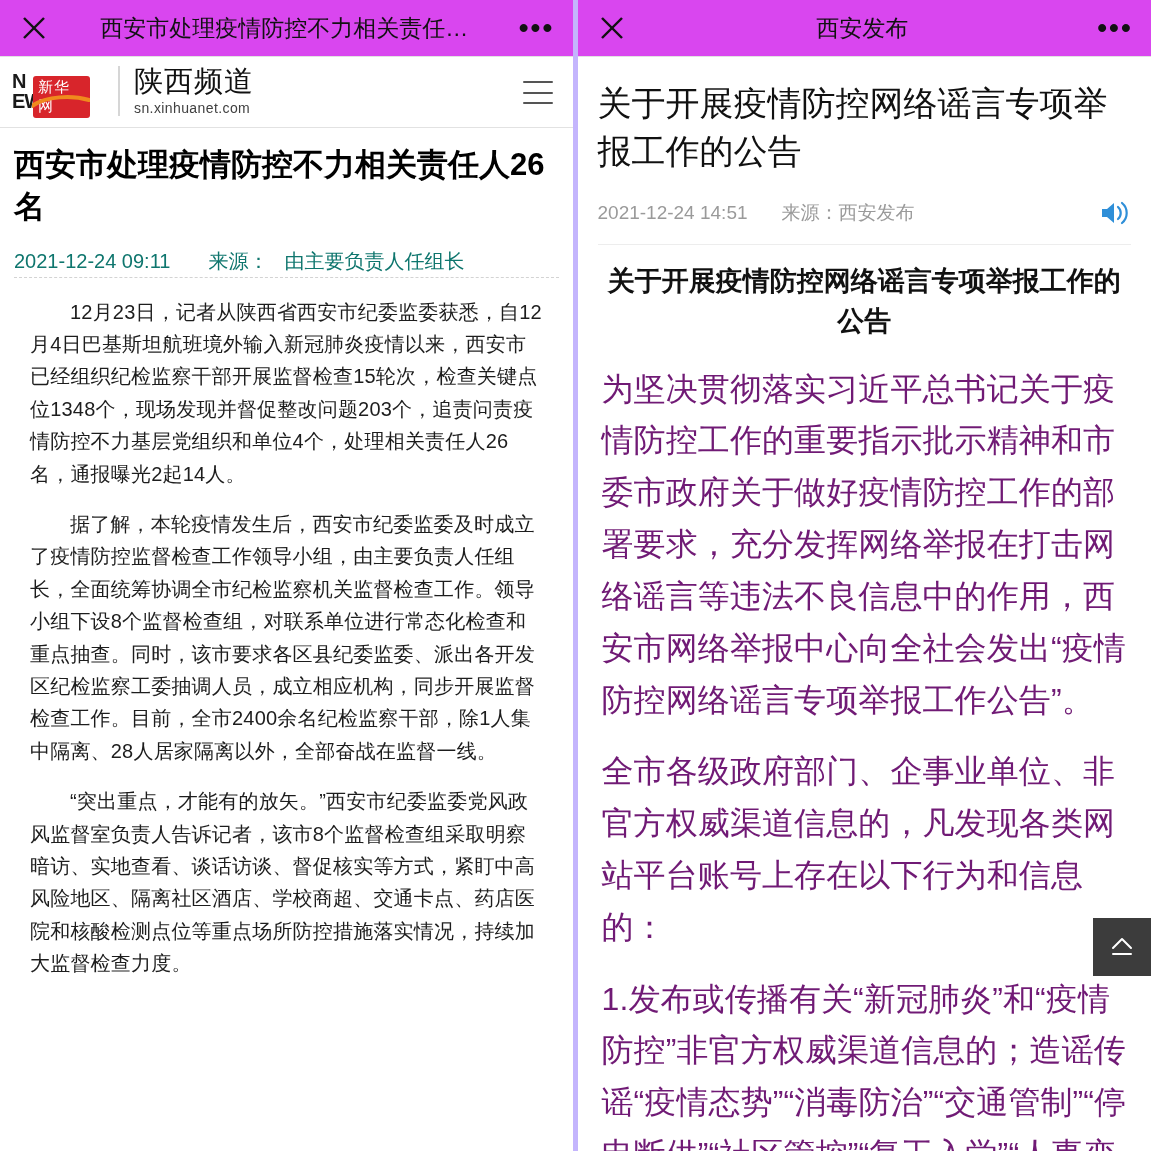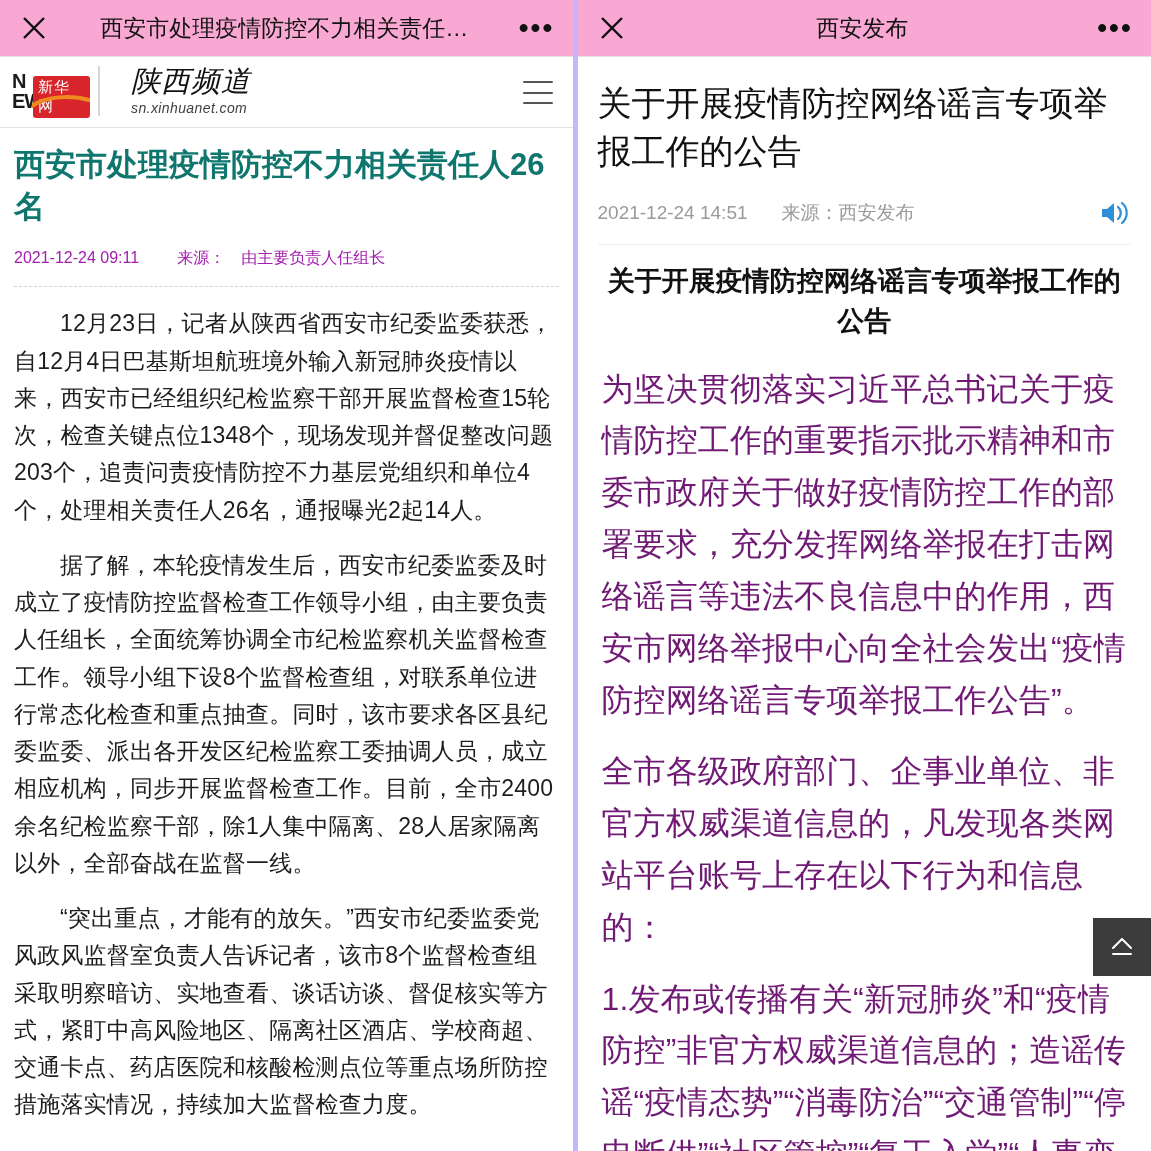--- a/index.html
+++ b/index.html
@@ -31,21 +31,21 @@
     width: 576px;
     border-left: 5px solid #c4b5fd;
   }
   
   .topbar {
     height: 56px;
     display: flex;
     align-items: center;
     padding: 12px 14px;
     box-sizing: border-box;
-    background: #f9a8d4;
+    background: #d946ef;
   }
   .close-btn {
     width: 40px;
     height: 40px;
     display: flex;
     align-items: center;
     justify-content: center;
     flex: 0 0 auto;
   }
   .close-btn svg { display:block; }
@@ -121,25 +121,24 @@
     font-family: "Liberation Sans", sans-serif;
     letter-spacing: 1px;
   }
   .logo-swoosh {
     position: absolute;
     left: 20px; top: 26px;
     width: 58px; height: 14px;
     overflow: hidden;
   }
   .brand-text {
-    margin-left: 8px;
-    padding-left: 31px;
+    margin-left: 28px;
+    padding-left: 14px;
     border-left: 2px solid #d6d6d6;
     line-height: 1.1;
-    font-style: italic;
   }
   .brand-cn {
     font-size: 29px;
     color: #111;
     font-weight: 500;
     letter-spacing: 1px;
   }
   .brand-en {
     font-size: 14px;
     color: #404040;
@@ -165,44 +164,44 @@
   .hamburger span:nth-child(1){ width: 30px; }
   .hamburger span:nth-child(2){ width: 30px; }
   .hamburger span:nth-child(3){ width: 30px; }
   .article-l {
     padding: 0 14px;
     box-sizing: border-box;
   }
   .headline-l {
     font-size: 31px;
     font-weight: bold;
-    color: #0f766e;
+    color: #000000;
     line-height: 1.35;
     margin: 16px 0 18px 0;
     letter-spacing: 0px;
   }
   .meta-l {
     display: flex;
-    font-size: 16px;
-    color: #a21caf;
+    font-size: 20px;
+    color: #0f766e;
     line-height: 1.55;
-    margin-bottom: 16px;
+    margin-bottom: 0;
   }
   .meta-date { flex: 0 0 auto; }
   .meta-src-label { margin-left: 38px; flex: 0 0 auto; }
   .meta-src { margin-left: 16px; flex: 1 1 auto; }
   .dashed-sep {
     border-top: 1px dashed #d3d3d3;
     margin: 0 0 10px 0;
   }
   .body-l p {
-    font-size: 23px;
+    font-size: 20px;
     line-height: 1.62;
     color: #1d1d1d;
-    margin: 18px 0;
+    margin: 18px 16px;
     text-indent: 2em;
     letter-spacing: 0.2px;
   }
   
   .article-r {
     padding: 0 20px;
     box-sizing: border-box;
   }
   .headline-r {
     font-size: 34px;

